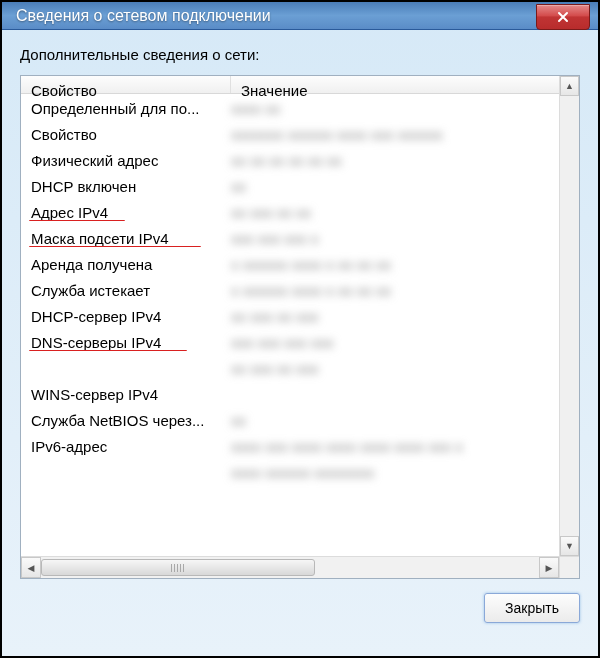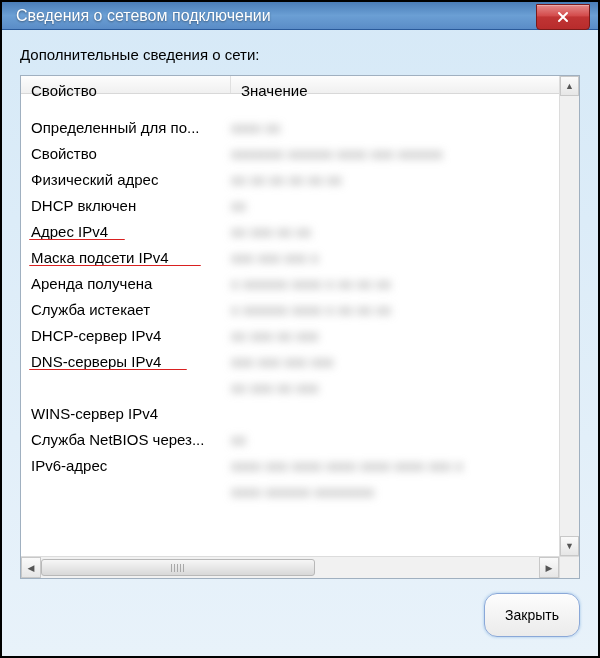--- a/index.html
+++ b/index.html
@@ -70,21 +70,21 @@
     }
     .list-header .col {
       padding: 6px 10px;
       font-size: 15px;
       color: #000;
       border-right: 1px solid #e0e0e0;
     }
     .col-prop { width: 210px; }
     .col-val { flex: 1; }
     .list-body {
-      padding: 20px 0;
+      padding: 1px 0;
       height: 450px;
       overflow: hidden;
     }
     .row {
       display: flex;
       height: 26px;
       align-items: center;
       position: relative;
     }
     .row .prop {
@@ -179,27 +179,27 @@
       border-top: 1px solid #dcdcdc;
       border-left: 1px solid #dcdcdc;
     }
     .button-row {
       display: flex;
       justify-content: flex-end;
       margin-top: 14px;
     }
     .btn {
       min-width: 96px;
-      height: 44px;
+      height: 30px;
       padding: 0 10px;
       font-size: 14px;
       color: #000;
       background: linear-gradient(to bottom, #fdfdfd 0%, #ebebeb 100%);
       border: 1px solid #8aa8d8;
-      border-radius: 13px;
+      border-radius: 3px;
       cursor: pointer;
       box-shadow: 0 0 3px rgba(100,160,220,0.6);
     }
   </style>
 </head>
 <body>
 
 <div class="window">
   <div class="titlebar">
     <span class="titlebar-title">Сведения о сетевом подключении</span>

